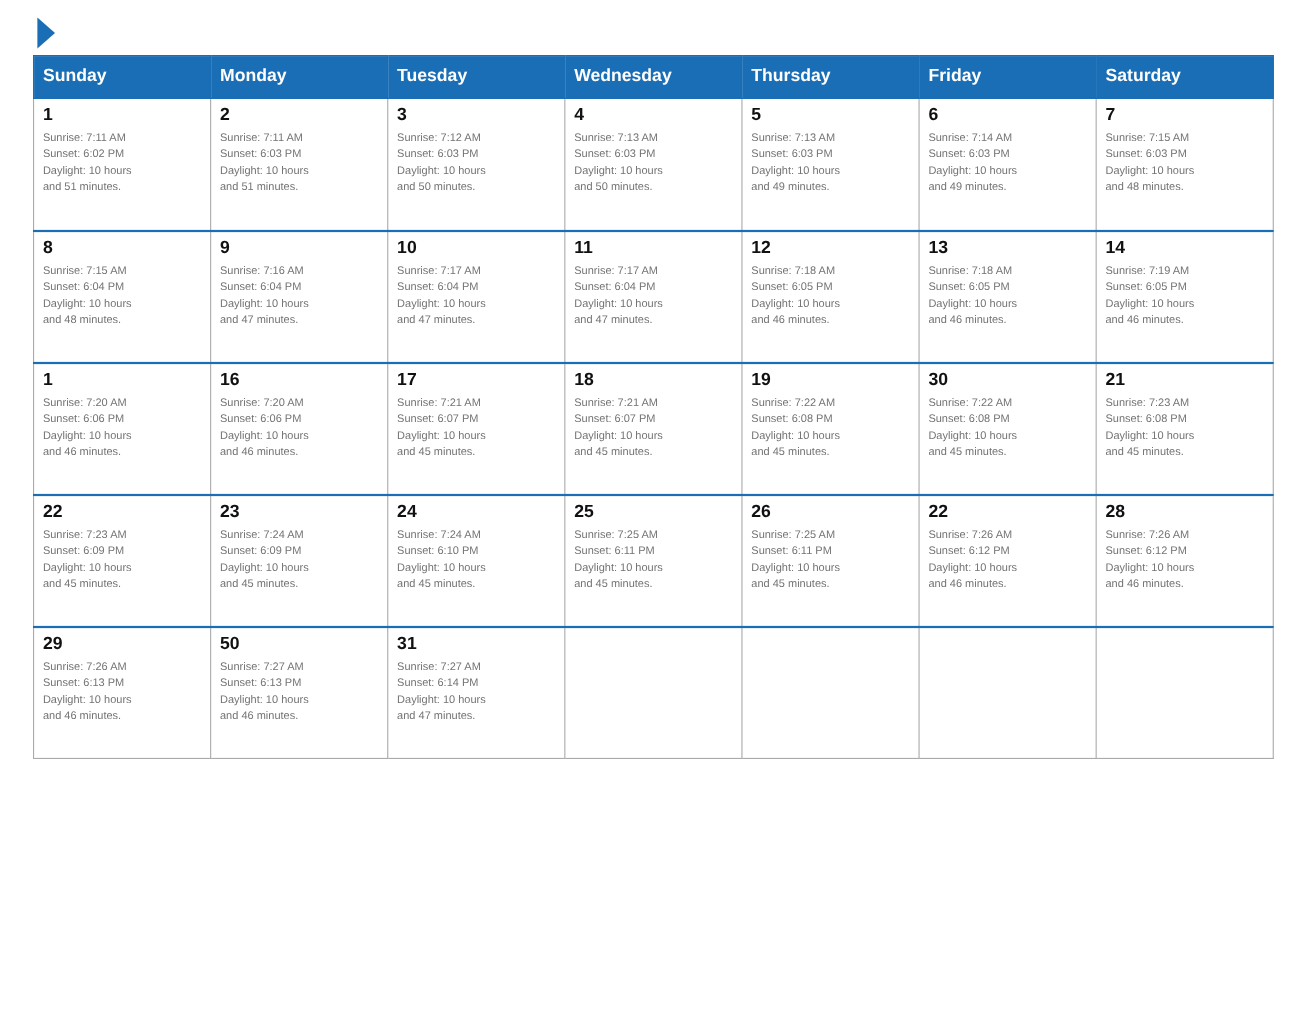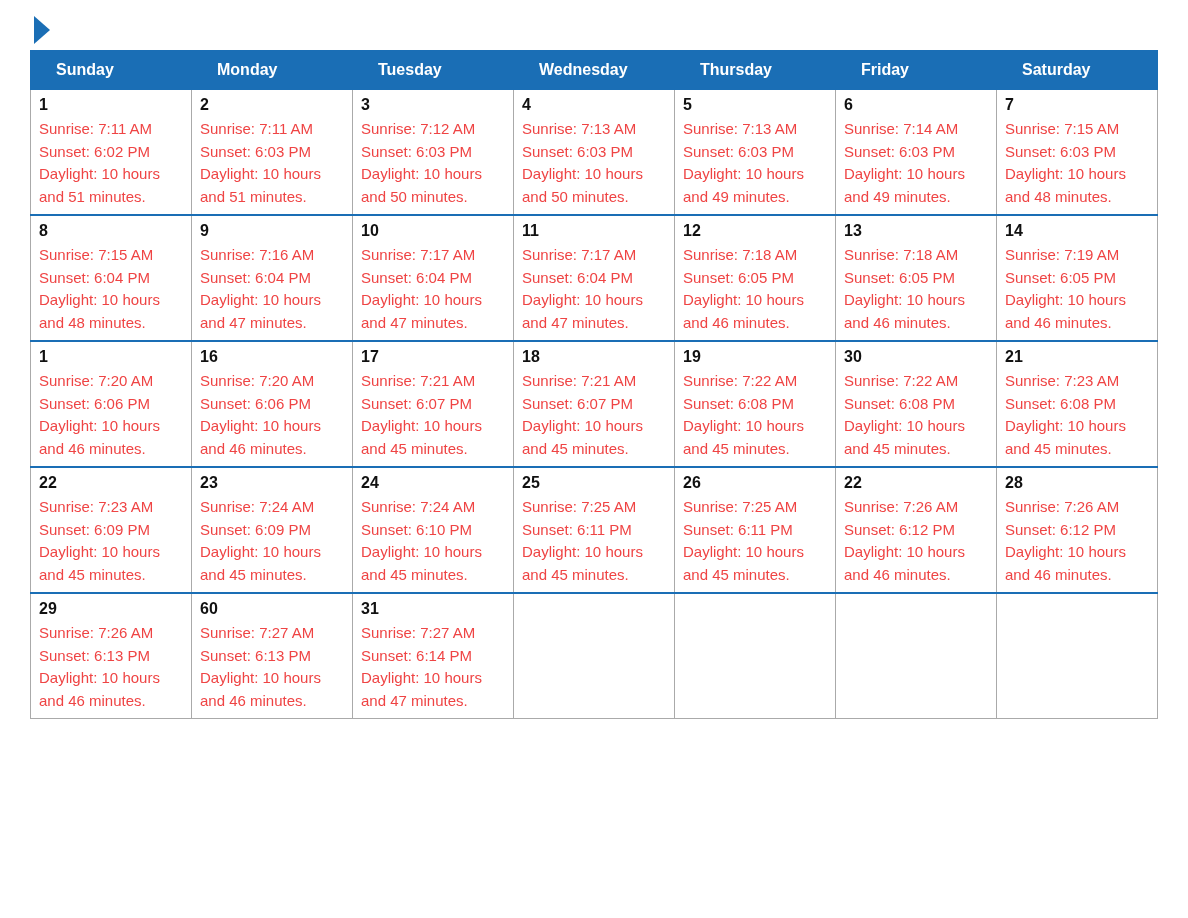--- a/index.html
+++ b/index.html
@@ -65,21 +65,21 @@
     .calendar {
       width: 100%;
       border-collapse: collapse;
       margin-top: 10px;
     }
     .calendar thead tr th {
       background-color: #1a6eb5;
       color: #fff;
       font-size: 16px;
       font-weight: bold;
-      padding: 10px 25px;
+      padding: 10px 8px;
       text-align: left;
       border: 1px solid #1a6eb5;
     }
     .calendar tbody tr td {
       vertical-align: top;
       padding: 6px 8px;
       border: 1px solid #aaa;
       font-size: 13px;
       color: #222;
       width: 14.28%;
@@ -87,23 +87,23 @@
       height: 120px;
     }
     .calendar tbody tr td .day-num {
       font-size: 16px;
       font-weight: bold;
       display: block;
       margin-bottom: 4px;
       color: #111;
     }
     .calendar tbody tr td .day-info {
-      font-size: 15px;
+      font-size: 10px;
       line-height: 1.5;
-      color: #ef4444;
+      color: #737373;
     }
     .calendar tbody tr td.empty {
       background: #fff;
     }
     .calendar tbody tr {
       border-bottom: 2px solid #1a6eb5;
     }
     .calendar tbody tr:last-child {
       border-bottom: 1px solid #aaa;
     }
@@ -257,21 +257,21 @@
           <span class="day-num">28</span>
           <div class="day-info">Sunrise: 7:26 AM<br>Sunset: 6:12 PM<br>Daylight: 10 hours<br>and 46 minutes.</div>
         </td>
       </tr>
       <tr>
         <td>
           <span class="day-num">29</span>
           <div class="day-info">Sunrise: 7:26 AM<br>Sunset: 6:13 PM<br>Daylight: 10 hours<br>and 46 minutes.</div>
         </td>
         <td>
-          <span class="day-num">60</span>
+          <span class="day-num">50</span>
           <div class="day-info">Sunrise: 7:27 AM<br>Sunset: 6:13 PM<br>Daylight: 10 hours<br>and 46 minutes.</div>
         </td>
         <td>
           <span class="day-num">31</span>
           <div class="day-info">Sunrise: 7:27 AM<br>Sunset: 6:14 PM<br>Daylight: 10 hours<br>and 47 minutes.</div>
         </td>
         <td class="empty"></td>
         <td class="empty"></td>
         <td class="empty"></td>
         <td class="empty"></td>

